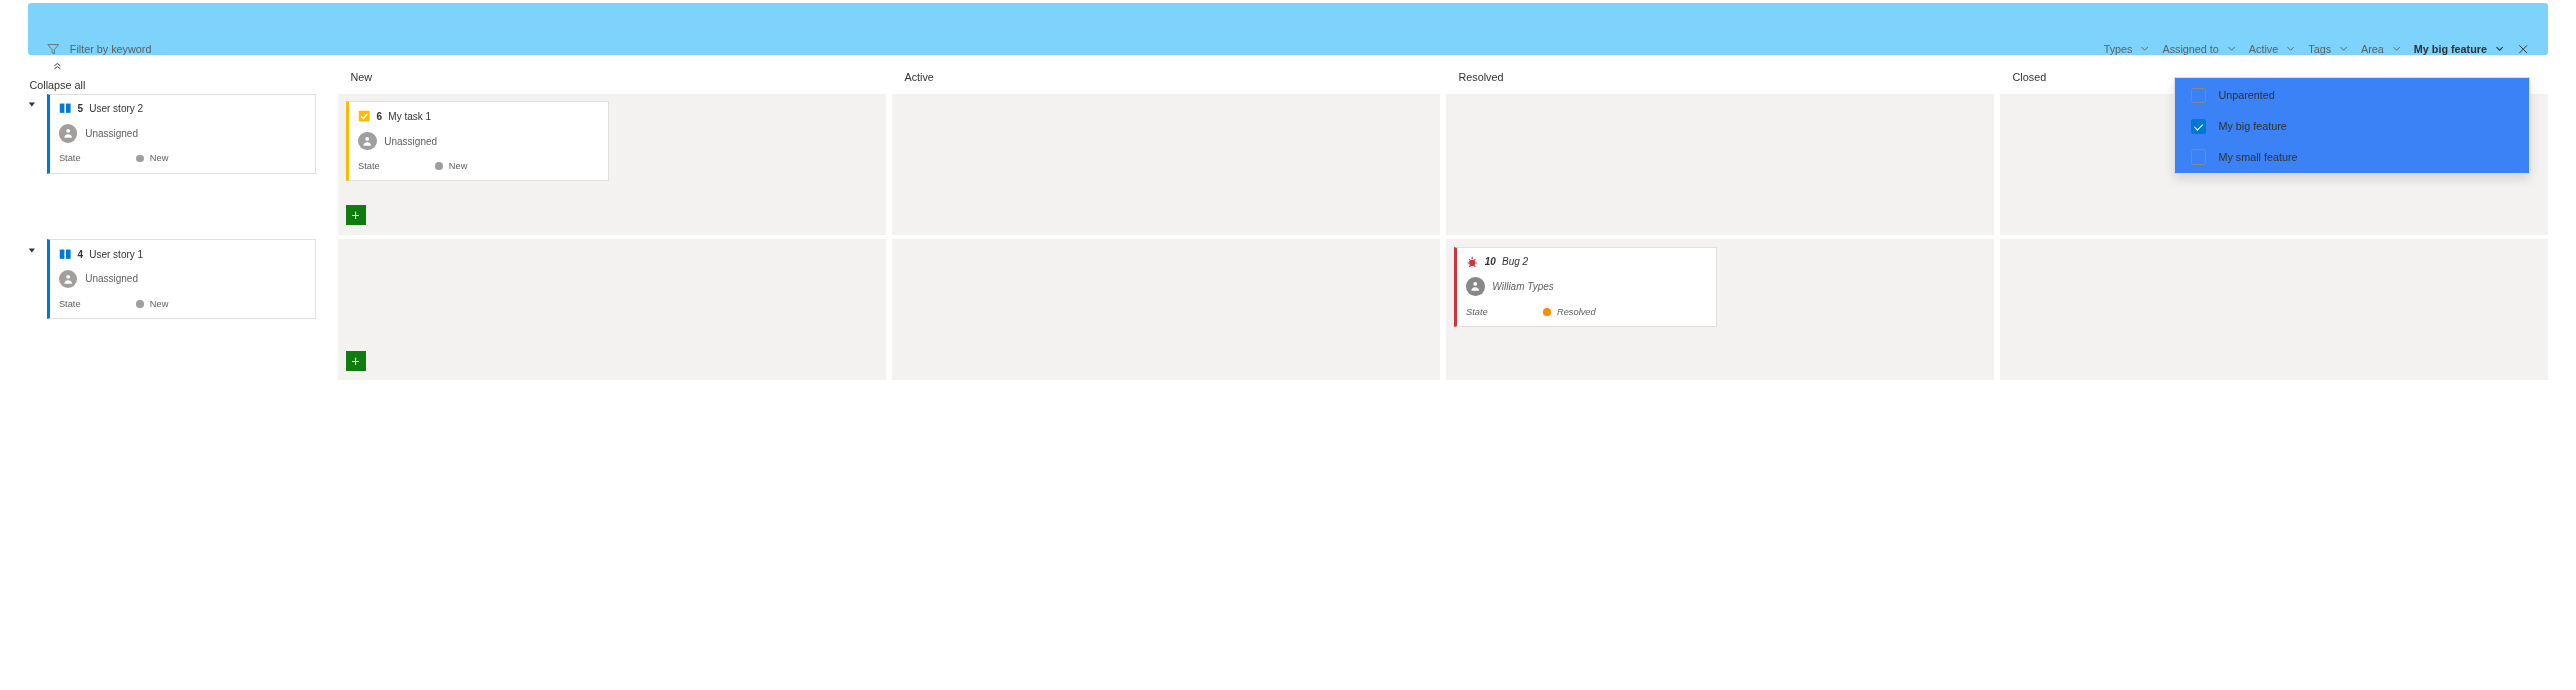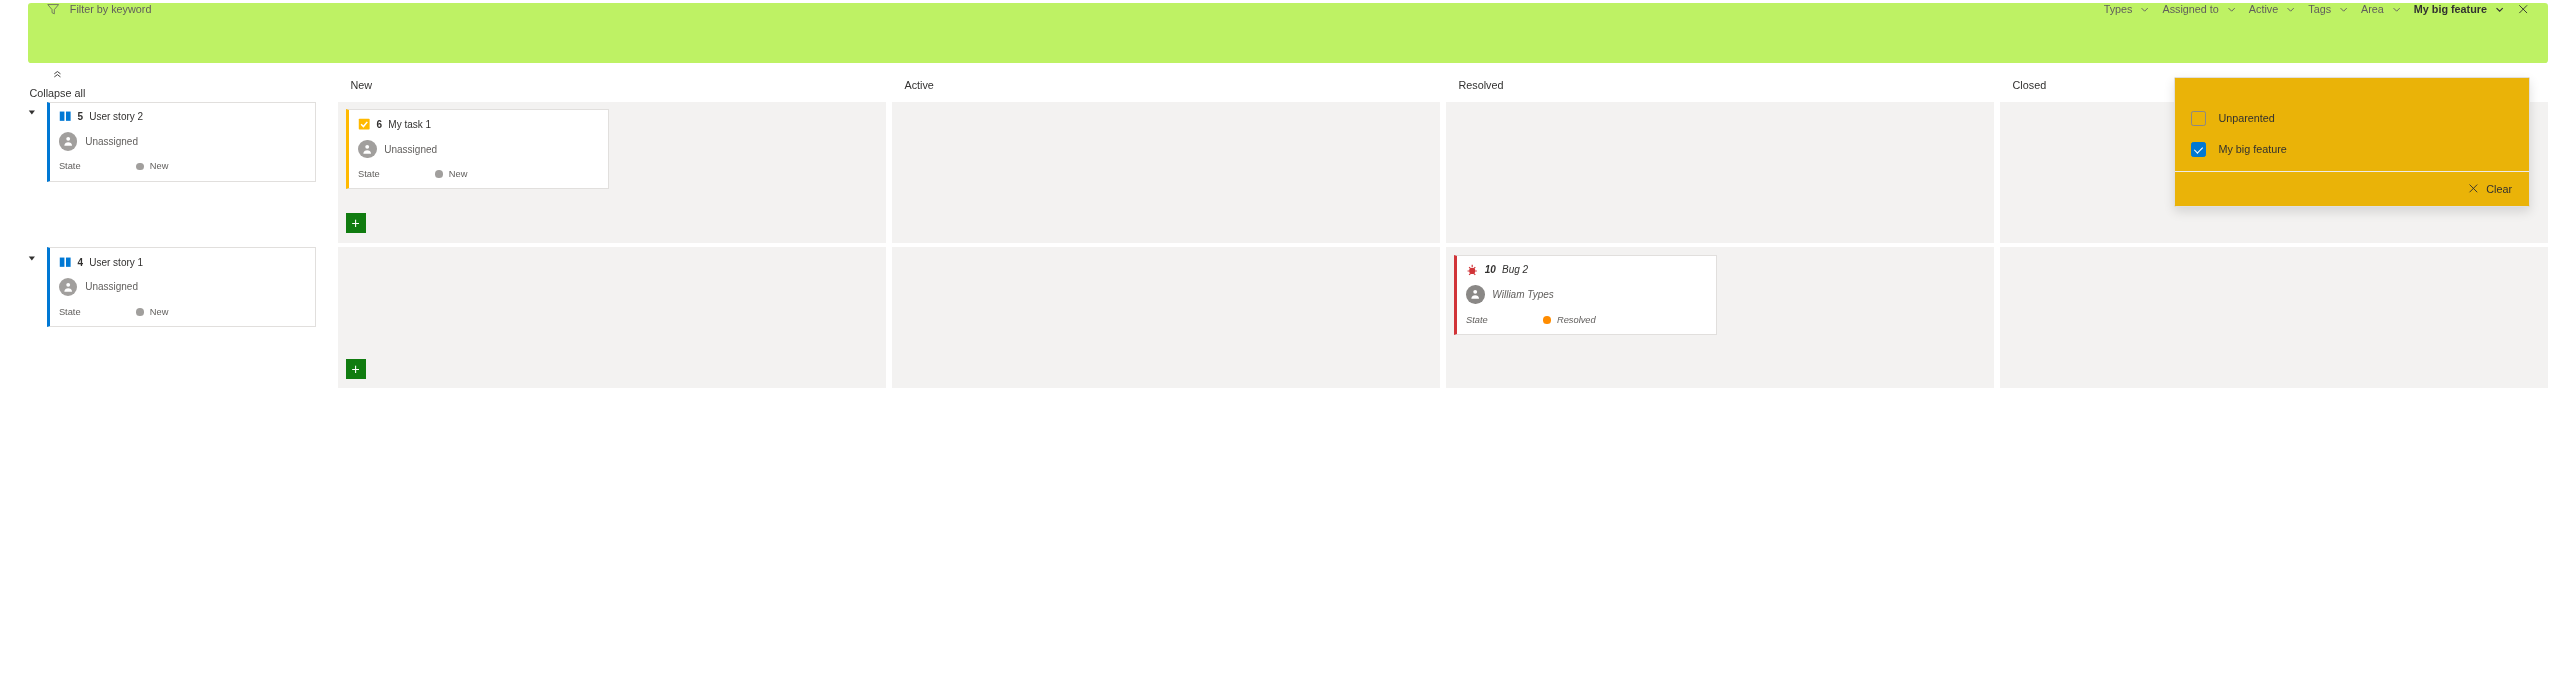--- a/index.html
+++ b/index.html
@@ -10,25 +10,25 @@
     background: #ffffff;
     width: 2576px;
   }
   .content-area {
     margin-left: 28px;
     margin-right: 28px;
   }
 
   
   .filter-bar {
-    background: #bef264;
+    background: #7dd3fc;
     border-radius: 3.1px;
-    height: 60px;
-    display: flex;
-    align-items: flex-start;
+    height: 52px;
+    display: flex;
+    align-items: flex-end;
     padding: 0 18.6px;
     margin-top: 3.1px;
     margin-bottom: 4.6px;
     position: relative;
   }
   .filter-left {
     display: flex;
     align-items: center;
     gap: 10.8px;
     color: #605e5c;
@@ -51,26 +51,26 @@
   .filter-pill.active { color: #323130; font-weight: 600; }
   .chev { width: 9.3px; height: 9.3px; }
   .close-x { width: 12.4px; height: 12.4px; cursor: pointer; }
 
   
   .dropdown-panel {
     position: absolute;
     top: 77px;
     right: 46px;
     width: 356px;
-    background: #eab308;
+    background: #3b82f6;
     border: 0.8px solid #e1dfdd;
     box-shadow: 0 4.6px 10.8px rgba(0,0,0,0.12);
     border-radius: 1.5px;
     z-index: 50;
-    padding: 25px 0 0 0;
+    padding: 2px 0 0 0;
   }
   .dropdown-item {
     display: flex;
     align-items: center;
     gap: 12.4px;
     padding: 7.7px 15.5px;
     cursor: pointer;
     font-size: 10.8px;
   }
   .checkbox {
@@ -453,20 +453,18 @@
 
 <div class="dropdown-panel">
   <div class="dropdown-item">
     <span class="checkbox"></span>
     <span>Unparented</span>
   </div>
   <div class="dropdown-item">
     <span class="checkbox checked"></span>
     <span>My big feature</span>
   </div>
-  <div class="dropdown-footer">
-    <svg width="10.8" height="10.8" viewBox="0 0 14 14" fill="none" stroke="#323130" stroke-width="1.2">
-      <path d="M2 2l10 10M12 2L2 12"></path>
-    </svg>
-    <span>Clear</span>
+  <div class="dropdown-item">
+    <span class="checkbox"></span>
+    <span>My small feature</span>
   </div>
 </div>
 
 
 </body></html>

